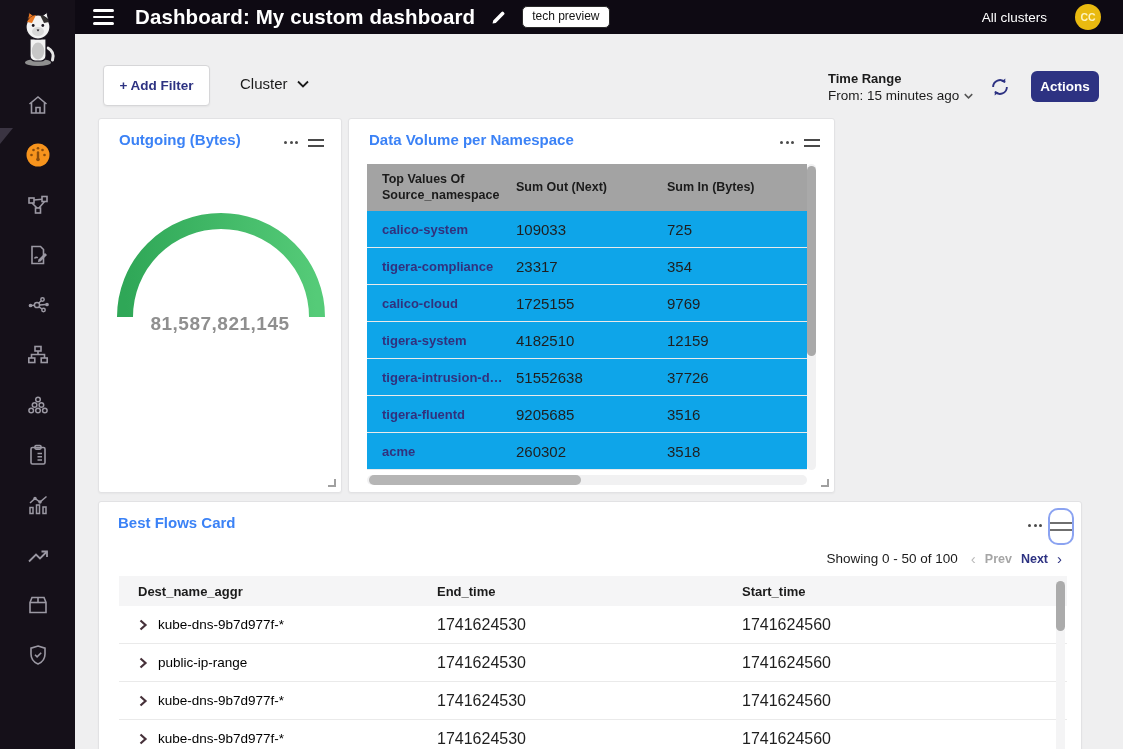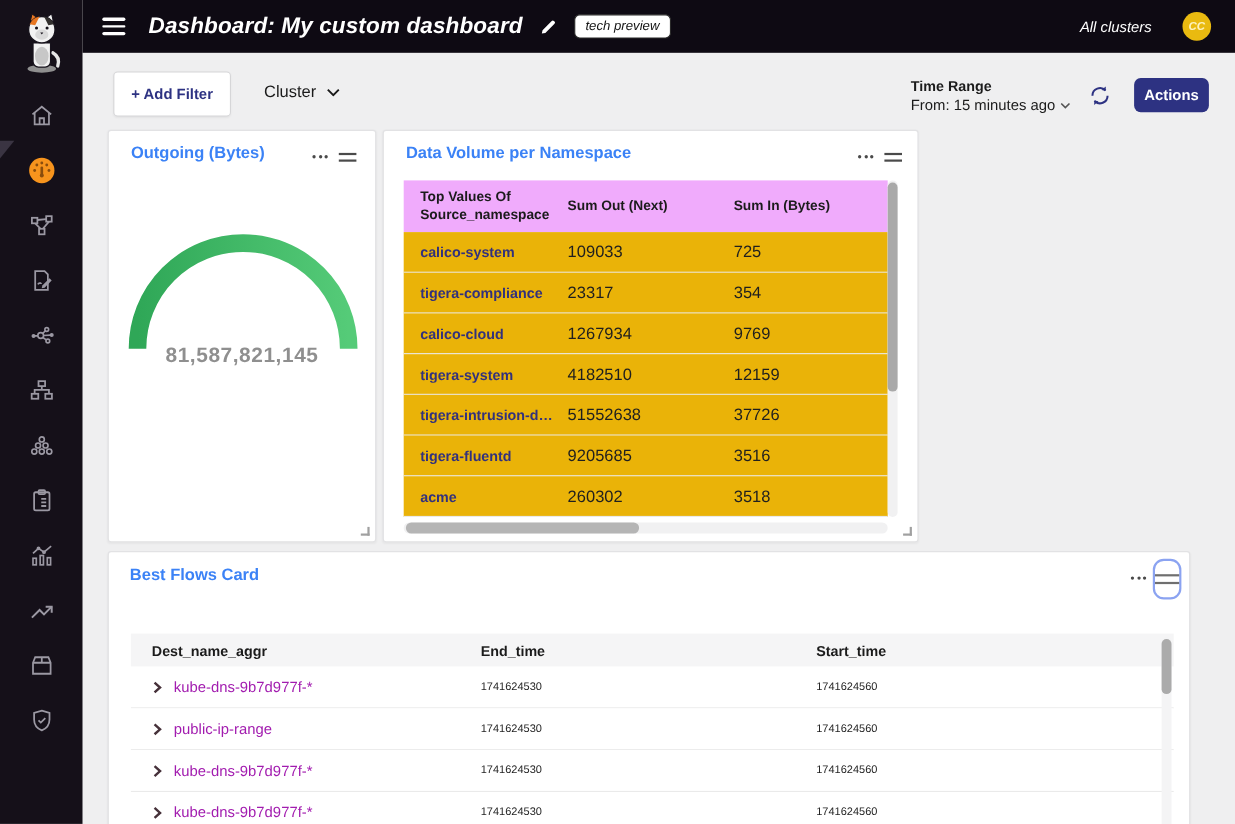--- a/index.html
+++ b/index.html
@@ -7,21 +7,21 @@
   .stage { position:relative; width:1123px; height:749px; background:#efeff0; overflow:hidden; }
 
   
   .sidebar { position:absolute; left:0; top:0; width:75px; height:749px; background:#151019; z-index:6; }
   .logo-wrap { position:absolute; top:6px; left:0; width:75px; height:66px; display:flex; align-items:center; justify-content:center; }
   .nav { position:absolute; top:92px; left:0; width:75px; display:flex; flex-direction:column; align-items:center; gap:24px; }
   .nav-item { width:26px; height:26px; display:flex; align-items:center; justify-content:center; cursor:pointer; }
   .wedge { position:absolute; left:0; top:128px; width:0; height:0; border-left:13px solid #3a3442; border-bottom:16px solid transparent; }
 
   
-  .topbar { position:absolute; left:75px; top:0; width:1048px; height:48px; background:#0e0a13; display:flex; align-items:center; color:#fff; z-index:5;font-style:italic; }
+  .topbar { position:absolute; left:75px; top:0; width:1048px; height:34px; background:#0e0a13; display:flex; align-items:center; color:#fff; z-index:5; }
   .hamburger { margin-left:18px; display:flex; flex-direction:column; gap:4px; cursor:pointer; }
   .hamburger span { width:21px; height:2.6px; background:#fff; border-radius:2px; }
   .tb-title { margin-left:21px; font-size:20.5px; font-weight:700; letter-spacing:.1px; white-space:nowrap; }
   .pencil { margin-left:15px; display:flex; cursor:pointer; }
   .badge { margin-left:15px; background:#fff; color:#141414; border:1.5px solid #2a2a2a; border-radius:5px; font-size:12px; padding:2.5px 9px 3.5px; line-height:1.1; }
   .tb-spacer { flex:1; }
   .all-clusters { font-size:13.5px; margin-right:28px; cursor:pointer; }
   .avatar { width:26px; height:26px; border-radius:50%; background:#e9ba10; color:#fdf3c0; font-size:10.5px; font-weight:700; display:flex; align-items:center; justify-content:center; margin-right:22px; cursor:pointer; }
 
   
@@ -46,23 +46,23 @@
   .drag { position:absolute; display:flex; flex-direction:column; gap:4px; cursor:grab; }
   .drag span { width:16px; height:2px; background:#4a4a4a; }
   .grip { position:absolute; right:5px; bottom:5px; width:8px; height:8px; border-right:2px solid #a0a0a0; border-bottom:2px solid #a0a0a0; cursor:nwse-resize; }
 
   
   .gauge-wrap { position:absolute; left:12px; top:80px; width:220px; height:120px; }
   .gauge-value { position:absolute; left:0; top:194px; width:100%; text-align:center; font-size:19px; font-weight:700; color:#8f8f8f; letter-spacing:.5px; }
 
   
   .dv-table { position:absolute; left:18px; top:45px; width:440px; }
-  .dv-head { display:grid; grid-template-columns:134px 151px 1fr; background:#f0abfc; height:47px; align-items:center; padding-left:15px; }
+  .dv-head { display:grid; grid-template-columns:134px 151px 1fr; background:#a3a3a3; height:47px; align-items:center; padding-left:15px; }
   .dv-head div { font-size:12.5px; font-weight:700; color:#1b1b1b; line-height:1.25; padding-right:8px; }
-  .dv-row { display:grid; grid-template-columns:134px 151px 1fr; height:37px; align-items:center; padding-left:15px; border-bottom:1px solid #eaeaea; background:#eab308; }
+  .dv-row { display:grid; grid-template-columns:134px 151px 1fr; height:37px; align-items:center; padding-left:15px; border-bottom:1px solid #eaeaea; background:#0ea5e9; }
   .dv-row .ns { font-size:13px; font-weight:700; color:#32317d; white-space:nowrap; overflow:hidden; text-overflow:ellipsis; padding-right:6px; cursor:pointer; }
   .dv-row .val { font-size:15px; color:#1f1f1f; }
   .dv-vscroll { position:absolute; left:458px; top:45px; width:9px; height:306px; background:#f1f1f2; border-radius:5px; }
   .dv-vscroll i { position:absolute; left:0; top:2px; width:9px; height:190px; background:#a9a9a9; border-radius:5px; }
   .dv-hscroll { position:absolute; left:18px; top:356px; width:440px; height:10px; background:#f1f1f2; border-radius:5px; }
   .dv-hscroll i { position:absolute; left:2px; top:0; width:212px; height:10px; background:#b5b5b5; border-radius:5px; }
 
   
   .bf-pill { position:absolute; left:949px; top:6px; width:26px; height:37px; background:#fff; border:2px solid #8ba3f1; border-radius:10px; display:flex; flex-direction:column; justify-content:center; gap:5px; cursor:grab; }
   .bf-pill span { width:100%; height:2px; background:#6f6f6f; }
@@ -70,22 +70,22 @@
   .bf-showing { font-size:13.5px; color:#1b1b1b; margin-right:4px; }
   .pg-chev { font-size:15px; line-height:1; }
   .pg-prev { font-size:12.5px; font-weight:700; color:#a6a6a6; cursor:default; }
   .pg-next { font-size:12.5px; font-weight:700; color:#2d3282; cursor:pointer; }
   .chev-gray { color:#b9b9b9; }
   .chev-navy { color:#2d3282; cursor:pointer; }
   .bf-table { position:absolute; left:20px; top:74px; width:948px; }
   .bf-head { display:grid; grid-template-columns:299px 305px 1fr; background:#f5f5f6; height:30px; align-items:center; padding-left:19px; }
   .bf-head div { font-size:13px; font-weight:700; color:#1b1b1b; }
   .bf-row { display:grid; grid-template-columns:299px 305px 1fr; height:38px; align-items:center; padding-left:19px; border-bottom:1px solid #eaeaea; background:#fff; }
-  .bf-name { display:flex; align-items:center; gap:10px; font-size:13.5px; color:#a21caf; }
-  .bf-time { font-size:10px; color:#1f1f1f; }
+  .bf-name { display:flex; align-items:center; gap:10px; font-size:13.5px; color:#000000; }
+  .bf-time { font-size:16px; color:#1f1f1f; }
   .row-chev { display:flex; cursor:pointer; }
   .bf-vscroll { position:absolute; left:957px; top:77px; width:9px; height:220px; background:#f4f4f5; border-radius:5px; }
   .bf-vscroll i { position:absolute; left:0; top:2px; width:9px; height:50px; background:#ababab; border-radius:5px; }
 
   
   .page-scroll { position:absolute; right:0; top:0; width:14px; height:702px; background:#ebebec; border-left:1px solid #e0e0e0; }
   .page-scroll i { position:absolute; left:2px; top:66px; width:10px; height:420px; background:#c5c5c5; border-radius:6px; }
 </style>
 </head>
 <body>
@@ -322,21 +322,21 @@
           <div class="val">109033</div>
           <div class="val">725</div>
         </div>
         <div class="dv-row">
           <div class="ns">tigera-compliance</div>
           <div class="val">23317</div>
           <div class="val">354</div>
         </div>
         <div class="dv-row">
           <div class="ns">calico-cloud</div>
-          <div class="val">1267934</div>
+          <div class="val">1725155</div>
           <div class="val">9769</div>
         </div>
         <div class="dv-row">
           <div class="ns">tigera-system</div>
           <div class="val">4182510</div>
           <div class="val">12159</div>
         </div>
         <div class="dv-row">
           <div class="ns">tigera-intrusion-d…</div>
           <div class="val">51552638</div>
@@ -368,20 +368,27 @@
       <div class="dots" style="left:929px; top:22px;">
           <i></i>
           <i></i>
           <i></i>
         </div>
       <div class="bf-pill">
           <span></span>
           <span></span>
         </div>
 
+      <div class="bf-pager">
+        <span class="bf-showing">Showing 0 - 50 of 100</span>
+        <span class="pg-chev chev-gray">‹</span>
+        <span class="pg-prev">Prev</span>
+        <span class="pg-next">Next</span>
+        <span class="pg-chev chev-navy">›</span>
+      </div>
 
       <div class="bf-table">
         <div class="bf-head">
           <div>Dest_name_aggr</div>
           <div>End_time</div>
           <div>Start_time</div>
         </div>
 
         <div class="bf-row">
           <div class="bf-name">

